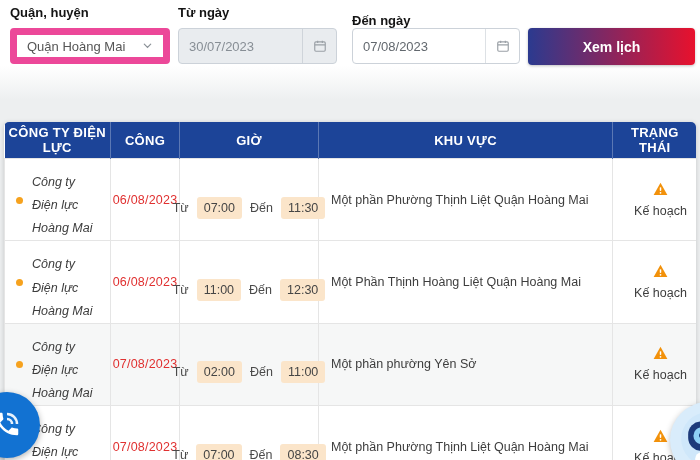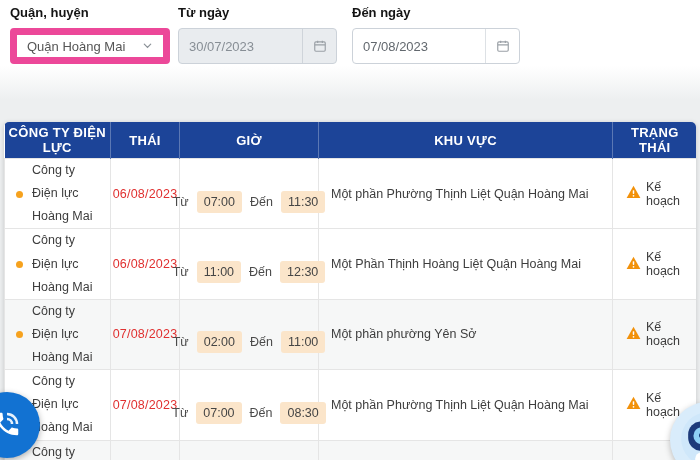--- a/index.html
+++ b/index.html
@@ -20,21 +20,21 @@
   
   .lower-bg{
     position:absolute;top:66px;left:0;width:700px;height:394px;
     background:linear-gradient(#ffffff, #edeff0 34px, #edeff0);
   }
   
   .filters{position:absolute;top:0;left:0;width:700px;height:96px;z-index:2;}
   .flabel{position:absolute;top:5px;font-size:13px;font-weight:bold;color:#141414;}
   .lab-district{left:10px;}
   .lab-from{left:178px;}
-  .lab-to{left:352px;}
+  .lab-to{left:352px;margin-top:8px;}
   .select-box{
     position:absolute;top:28px;left:10px;width:160px;height:36px;
     border:7px solid #ec4899;border-radius:4px;background:#fff;
     display:flex;align-items:center;justify-content:space-between;
     padding:0 10px;box-sizing:border-box;font-size:13px;color:#555;cursor:pointer;
   }
   .date-input{
     position:absolute;top:28px;height:36px;border:1px solid #ccd2d9;border-radius:4px;
     display:flex;box-sizing:border-box;font-size:13px;overflow:hidden;background:#fff;cursor:pointer;
   }
@@ -61,28 +61,28 @@
     background:var(--header-bg);color:#fff;font-size:13px;font-weight:bold;
     height:36px;letter-spacing:.3px;border-right:1px solid rgba(255,255,255,.28);
     padding:0 4px;
   }
   thead th:last-child{border-right:none;}
   tbody td{
     height:62px;font-size:12.5px;color:#3d3d3d;vertical-align:middle;
     border:1px solid #e5e5e5;background:#fff;box-sizing:border-box;
   }
   tbody tr:nth-child(3) td, tbody tr:nth-child(5) td{background:#f6f7f7;}
-  .c-company{padding:0 6px 0 27px;position:relative;line-height:1.85;}
+  .c-company{padding:12px 6px 0 27px;position:relative;line-height:1.85;font-style:italic;}
   .dot{position:absolute;left:11px;top:50%;margin-top:-3px;width:7px;height:7px;border-radius:50%;background:var(--dot-orange);}
   .c-date{text-align:center;color:var(--date-red);font-weight:400;letter-spacing:.2px;}
   .time-flex{display:flex;align-items:center;justify-content:center;gap:8px;margin-top:16px;}
   .tlabel{color:#4a4a4a;}
   .chip{background:var(--chip-bg);border-radius:3px;padding:4px 7px;color:#454545;}
   .c-area{padding:16px 12px;}
-  .status-flex{display:flex;align-items:center;gap:5px;padding-left:12px;}
+  .status-flex{display:flex;align-items:center;gap:5px;padding-left:12px;flex-direction:column;}
   
   .fab-left{
     position:absolute;left:-26px;top:392px;width:66px;height:66px;border-radius:50%;
     background:var(--fab-blue);z-index:3;display:flex;align-items:center;justify-content:center;
     border:none;cursor:pointer;box-shadow:0 2px 6px rgba(0,0,0,.3);
   }
   .fab-right{
     position:absolute;right:-46px;top:402px;width:76px;height:76px;border-radius:50%;
     background:#d9ecfb;z-index:3;display:flex;align-items:center;justify-content:center;
     border:none;cursor:pointer;box-shadow:0 2px 6px rgba(0,0,0,.25);
@@ -124,35 +124,36 @@
     <span class="calbox">
       <svg width="14" height="14" viewBox="0 0 24 24" fill="none" stroke="#9aa0a6" stroke-width="2">
           <rect x="3" y="5" width="18" height="16" rx="2"></rect>
           <line x1="3" y1="10" x2="21" y2="10"></line>
           <line x1="8" y1="3" x2="8" y2="7"></line>
           <line x1="16" y1="3" x2="16" y2="7"></line>
         </svg>
     </span>
   </div>
 
+  <button class="submit-btn">Xem lịch</button>
 </div>
 
 <div class="tablewrap">
   <table>
     <colgroup>
       <col style="width:106px">
         <col style="width:69px">
         <col style="width:139px">
         <col style="width:294px">
         <col style="width:84px">
     </colgroup>
     <thead>
       <tr>
         <th>CÔNG TY ĐIỆN LỰC</th>
-        <th>THÁI</th>
+        <th>CÔNG</th>
         <th>GIỜ</th>
         <th>KHU VỰC</th>
         <th>TRẠNG THÁI</th>
       </tr>
     </thead>
     <tbody>
         <tr>
     <td class="c-company">
       <span class="dot"></span>
       <span>Công ty Điện lực Hoàng Mai</span>

